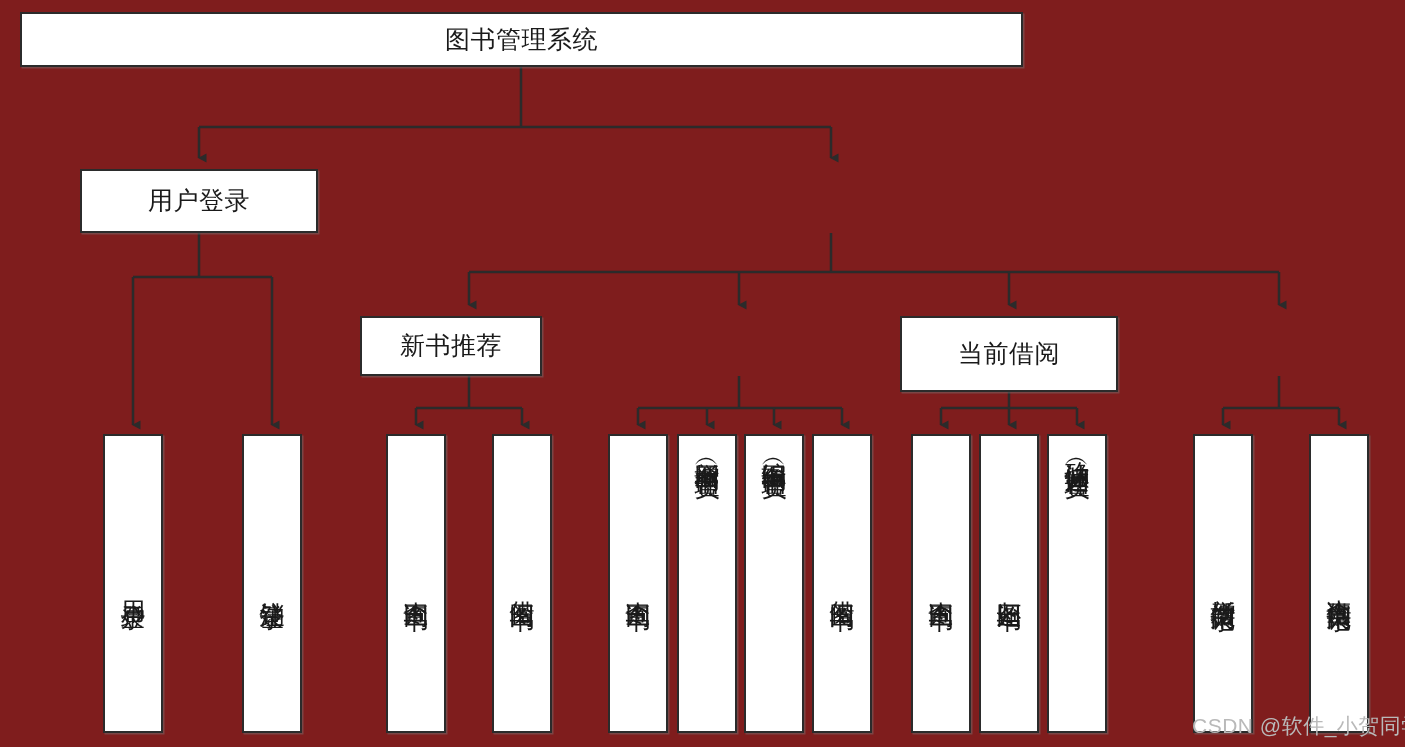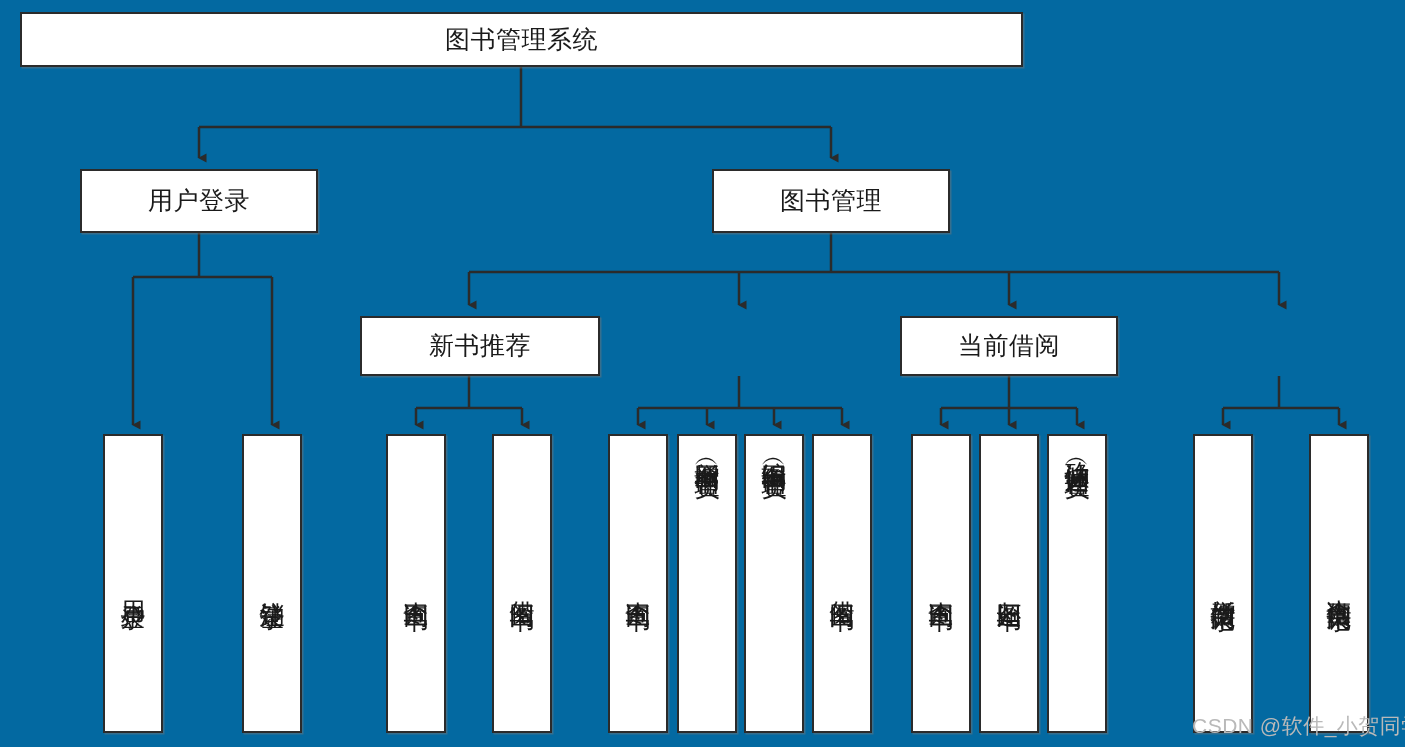--- a/index.html
+++ b/index.html
@@ -7,21 +7,21 @@
     padding: 0;
     background: #ffffff;
   }
   body {
     font-family: "Liberation Sans", "DejaVu Sans", sans-serif;
   }
   #canvas {
     position: relative;
     width: 1405px;
     height: 747px;
-    background: #0369a1;
+    background: #7f1d1d;
     overflow: hidden;
   }
   svg.edges {
     position: absolute;
     left: 0;
     top: 0;
     width: 1405px;
     height: 747px;
     pointer-events: none;
   }
@@ -129,28 +129,25 @@
     </g>
   </svg>
 
   <div class="node root horiz" style="left:20px; top:12px; width:1003px; height:55px;">
     <span class="label">图书管理系统</span>
   </div>
 
   <div class="node horiz" style="left:80px; top:169px; width:238px; height:64px;">
     <span class="label">用户登录</span>
   </div>
-  <div class="node horiz" style="left:712px; top:169px; width:238px; height:64px;">
-    <span class="label">图书管理</span>
-  </div>
 
-  <div class="node horiz" style="left:360px; top:316px; width:240px; height:60px;">
+  <div class="node horiz" style="left:360px; top:316px; width:182px; height:60px;">
     <span class="label">新书推荐</span>
   </div>
-  <div class="node horiz" style="left:900px; top:316px; width:218px; height:60px;">
+  <div class="node horiz" style="left:900px; top:316px; width:218px; height:76px;">
     <span class="label">当前借阅</span>
   </div>
 
   <div class="node vert" style="left:103px; top:434px; width:60px; height:299px;">
     <span class="label">用户登录</span>
   </div>
   <div class="node vert" style="left:242px; top:434px; width:60px; height:299px;">
     <span class="label">注销登录</span>
   </div>
 

